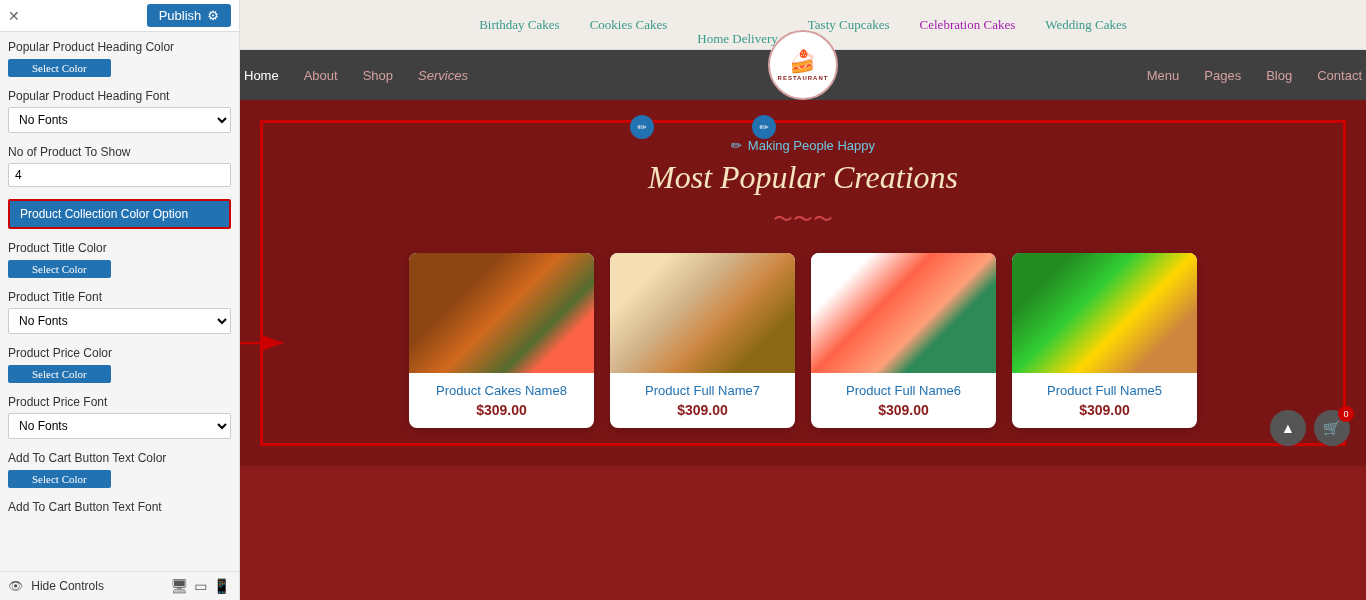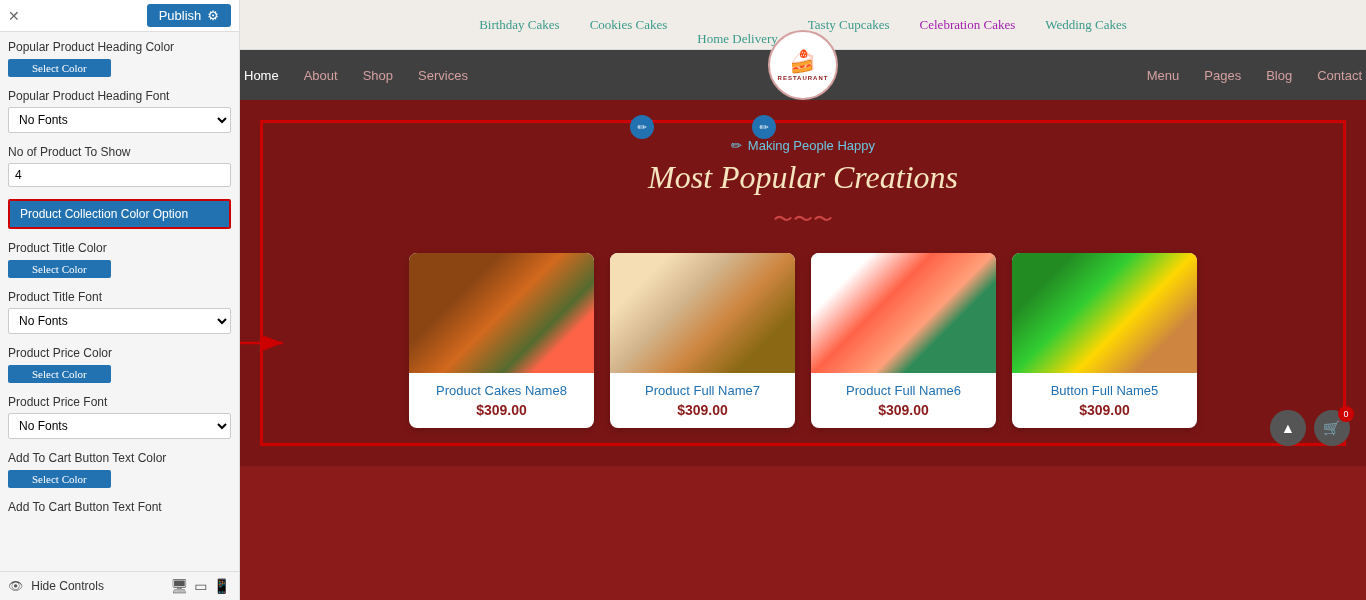--- a/index.html
+++ b/index.html
@@ -432,21 +432,21 @@
     <span style="color:#3a9a8a; font-size:13px; font-family: Georgia, serif;">Tasty Cupcakes</span>
     <span style="color:#a21caf; font-size:13px; font-family: Georgia, serif;">Celebration Cakes</span>
     <span style="color:#3a9a8a; font-size:13px; font-family: Georgia, serif;">Wedding Cakes</span>
   </div>
 
   <div class="main-nav">
     <div class="main-nav-links">
       <span style="color:#fff;">Home</span>
       <span style="color:#d4a0a0;">About</span>
       <span style="color:#d4a0a0;">Shop</span>
-      <span style="color:#d4a0a0;">Services</span>
+      <span style="color:#d4a0a0;font-style:italic;">Services</span>
     </div>
 
     <div class="edit-circle" style="left: 390px; top: 65px;">✏</div>
 
     <div class="logo-center">
       <div class="logo-circle">
         <div style="font-size:22px;">🍰</div>
         <div style="font-size:6px; color:#8B1A1A; font-weight:bold; letter-spacing:1px;">RESTAURANT</div>
       </div>
     </div>
@@ -505,21 +505,21 @@
           <div class="product-img food-img-3"></div>
           <div class="product-info">
             <div class="product-name">Product Full Name6</div>
             <div class="product-price">$309.00</div>
           </div>
         </div>
 
         <div class="product-card">
           <div class="product-img food-img-4"></div>
           <div class="product-info">
-            <div class="product-name">Button Full Name5</div>
+            <div class="product-name">Product Full Name5</div>
             <div class="product-price">$309.00</div>
           </div>
         </div>
       </div>
     </div>
 
     <div class="scroll-up-btn">
       <span>▲</span>
     </div>
 

